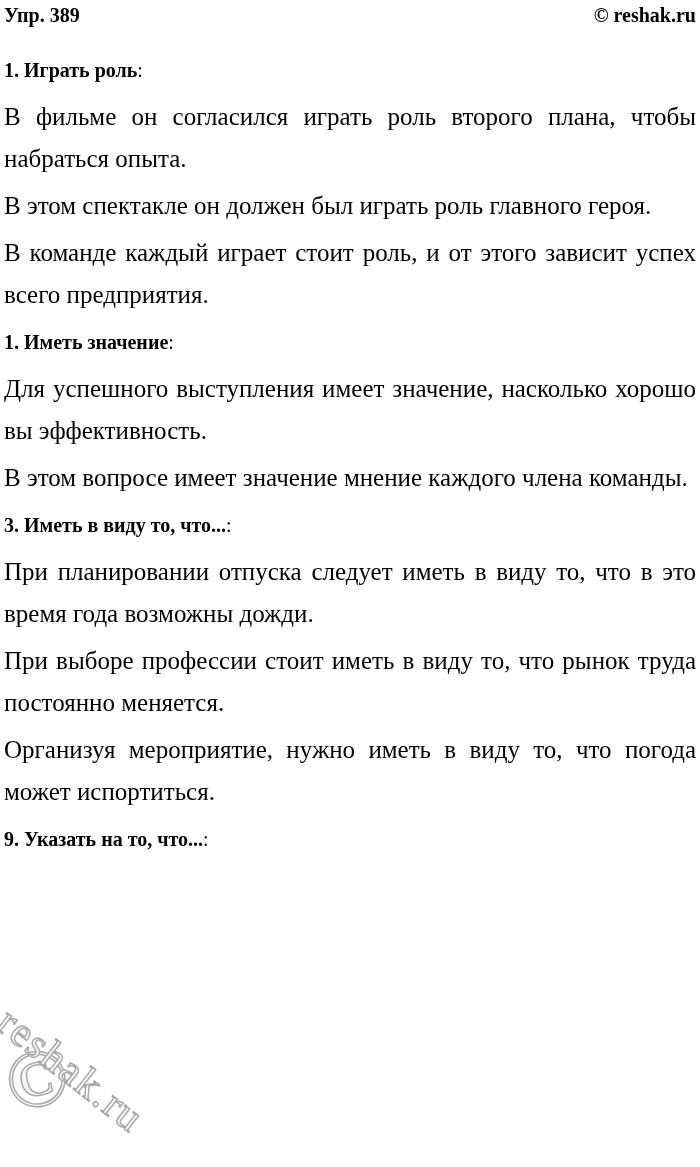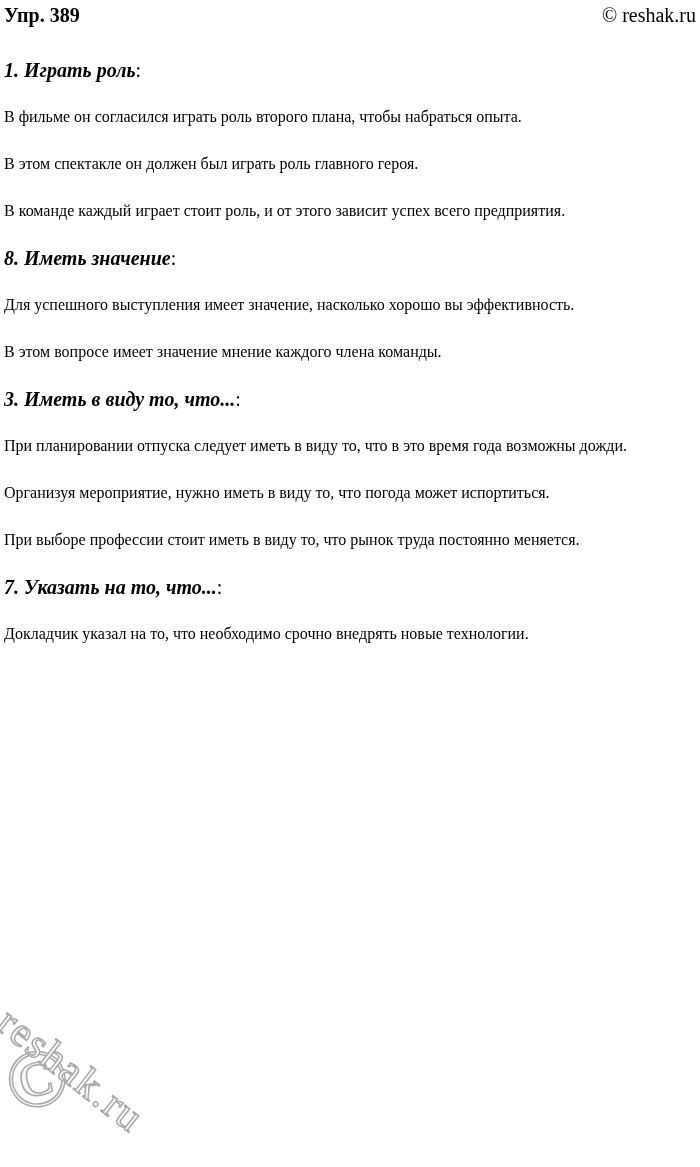--- a/index.html
+++ b/index.html
@@ -20,30 +20,30 @@
   .doc-header {
     display: flex;
     justify-content: space-between;
     align-items: flex-start;
     line-height: 26px;
     margin-bottom: 21px;
     font-size: 20px;
     gap: 24px;
   }
   .exercise-label { font-weight: bold; }
-  .copyright { font-weight: normal; }
+  .copyright { font-weight: bold; }
   .section-heading {
     font-size: 20px;
     line-height: 42px;
     margin: 0 0 5px 0;
     font-weight: normal;
   }
-  .section-heading .hb { font-weight: bold; font-style: italic; }
+  .section-heading .hb { font-weight: bold; }
   p.sentence {
-    font-size: 16px;
+    font-size: 25px;
     line-height: 42px;
     margin: 0 0 5px 0;
     text-align: justify;
     text-justify: inter-word;
   }
   
   .watermark { position: absolute; z-index: 0; pointer-events: none; }
   .wm-symbol {
     left: 6px;
     top: 1038px;
@@ -80,30 +80,29 @@
   </div>
 
   <div>
     <h3 class="section-heading"><span class="hb">1. Играть роль</span><span>:</span></h3>
     <p class="sentence">В фильме он согласился играть роль второго плана, чтобы набраться опыта.</p>
     <p class="sentence">В этом спектакле он должен был играть роль главного героя.</p>
     <p class="sentence">В команде каждый играет стоит роль, и от этого зависит успех всего предприятия.</p>
   </div>
 
   <div>
-    <h3 class="section-heading"><span class="hb">8. Иметь значение</span><span>:</span></h3>
+    <h3 class="section-heading"><span class="hb">1. Иметь значение</span><span>:</span></h3>
     <p class="sentence">Для успешного выступления имеет значение, насколько хорошо вы эффективность.</p>
     <p class="sentence">В этом вопросе имеет значение мнение каждого члена команды.</p>
   </div>
 
   <div>
     <h3 class="section-heading"><span class="hb">3. Иметь в виду то, что...</span><span>:</span></h3>
     <p class="sentence">При планировании отпуска следует иметь в виду то, что в это время года возможны дожди.</p>
+    <p class="sentence">При выборе профессии стоит иметь в виду то, что рынок труда постоянно меняется.</p>
     <p class="sentence">Организуя мероприятие, нужно иметь в виду то, что погода может испортиться.</p>
-    <p class="sentence">При выборе профессии стоит иметь в виду то, что рынок труда постоянно меняется.</p>
   </div>
 
   <div>
-    <h3 class="section-heading"><span class="hb">7. Указать на то, что...</span><span>:</span></h3>
-    <p class="sentence">Докладчик указал на то, что необходимо срочно внедрять новые технологии.</p>
+    <h3 class="section-heading"><span class="hb">9. Указать на то, что...</span><span>:</span></h3>
   </div>
 
 </div>
 
 </body></html>

